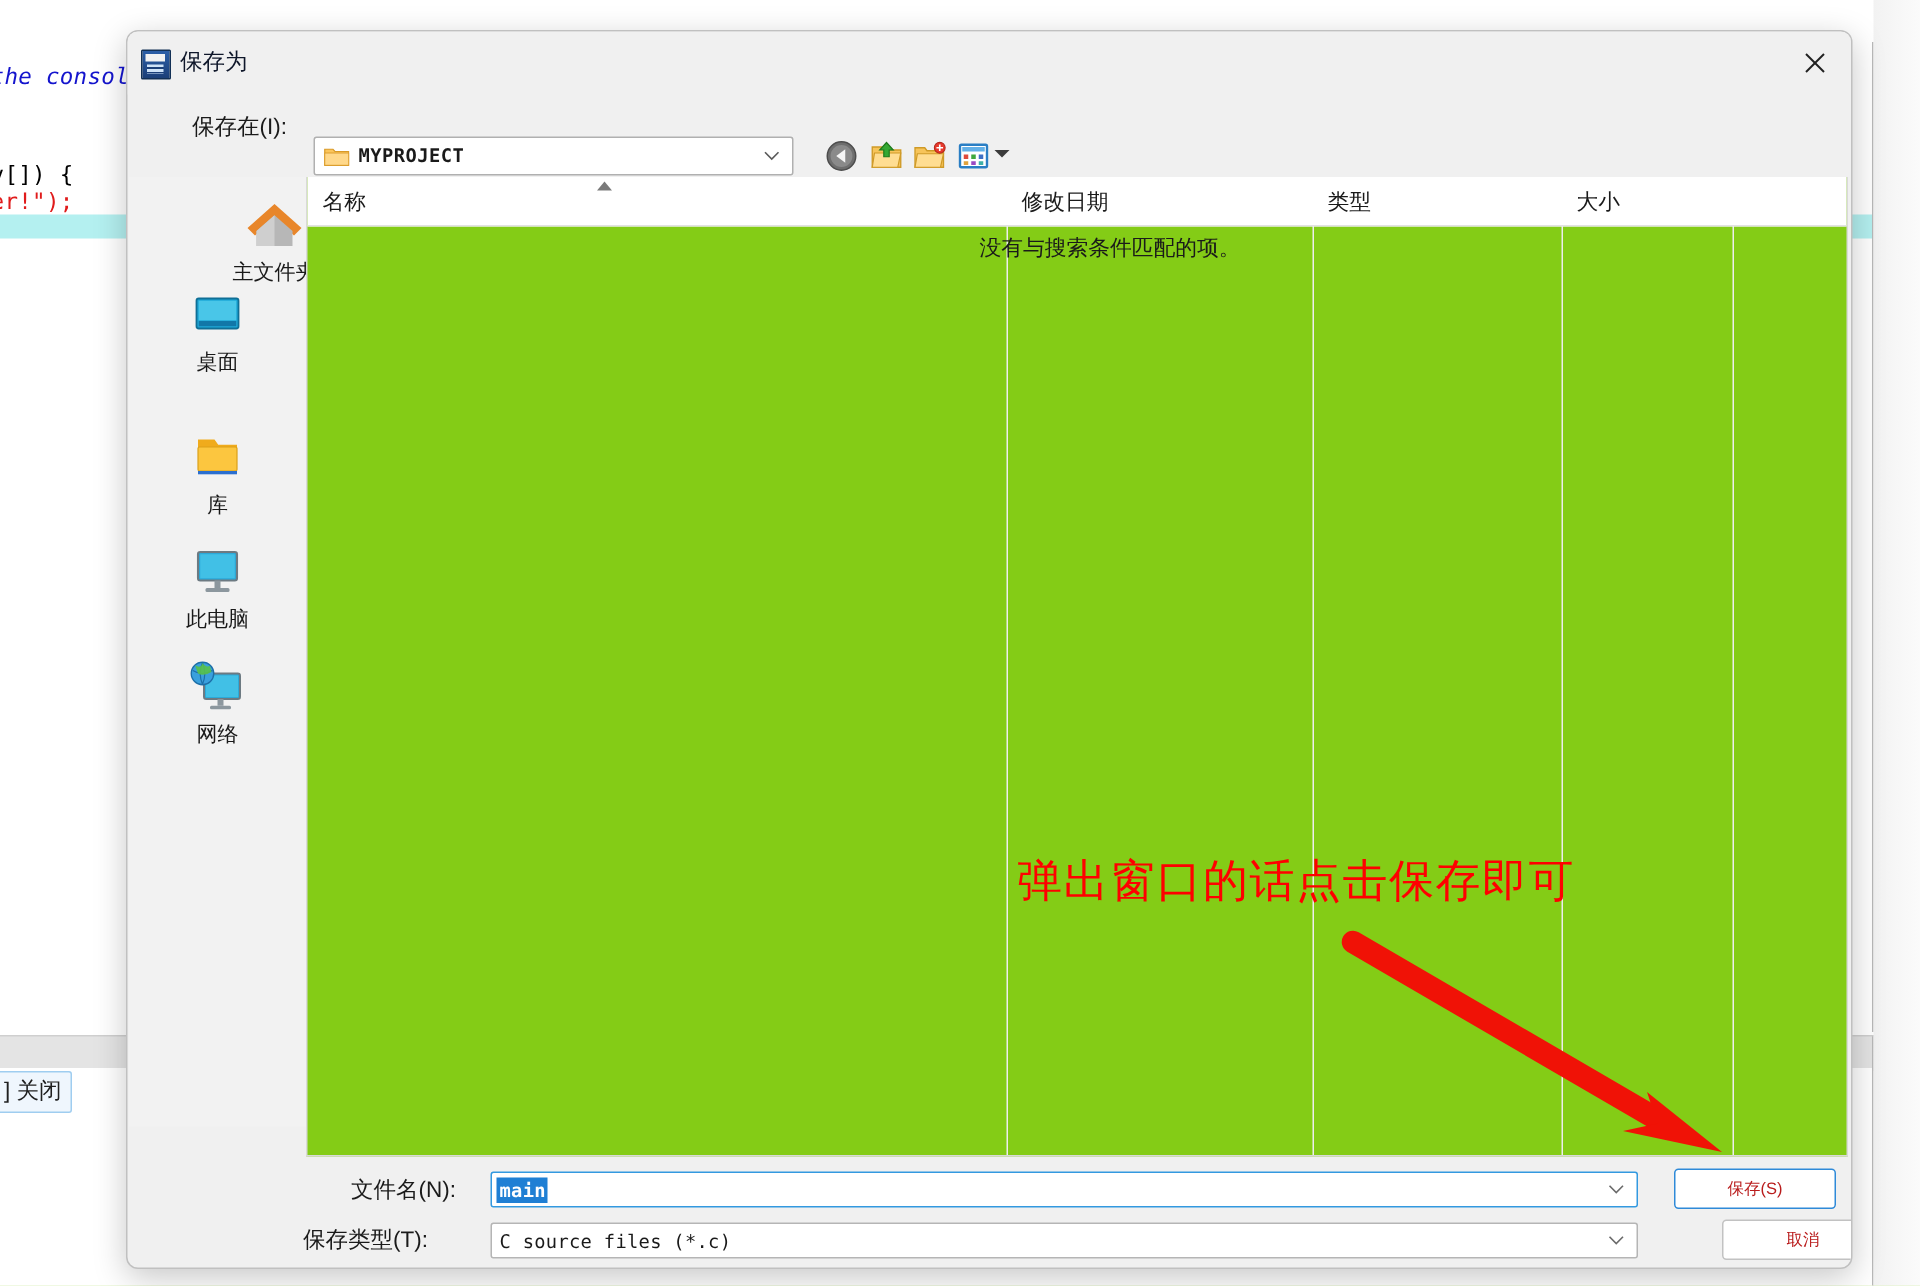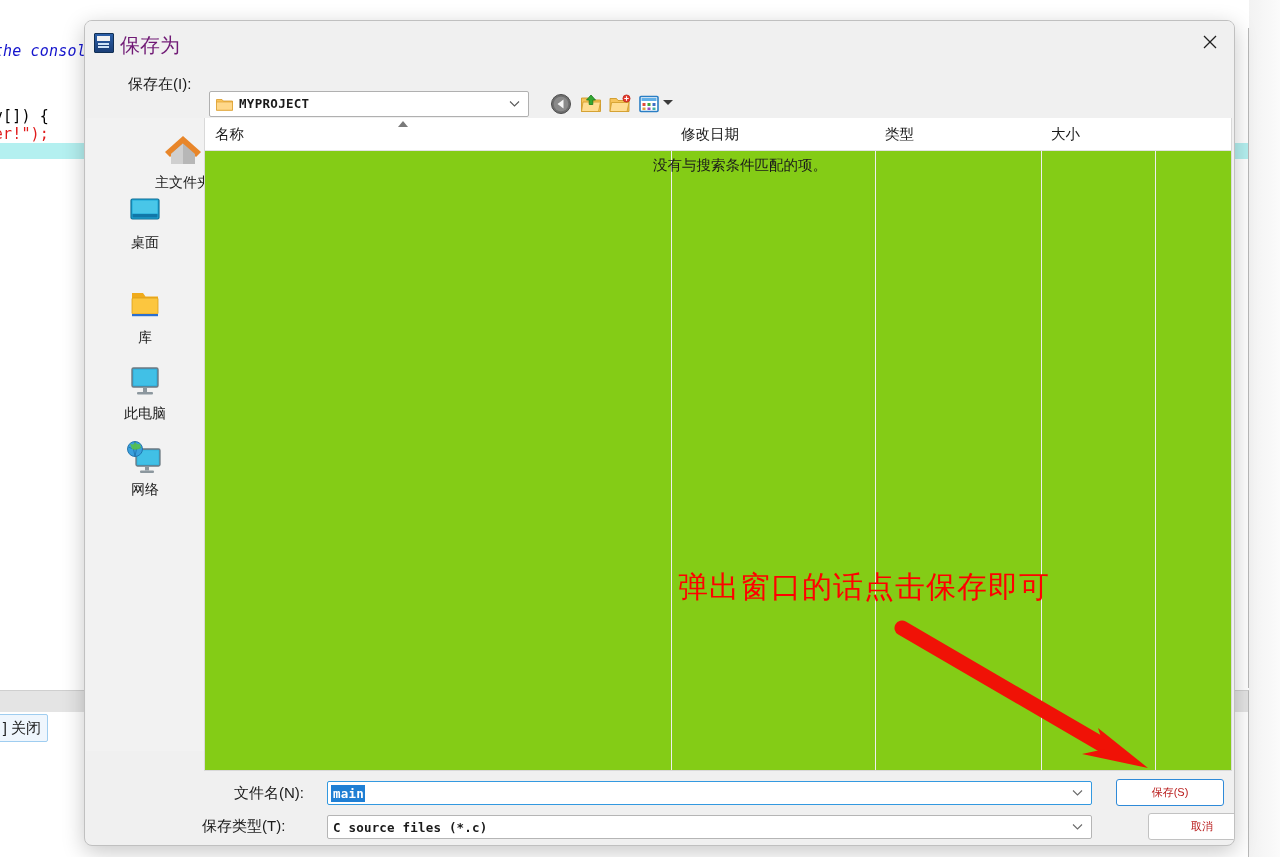--- a/index.html
+++ b/index.html
@@ -118,22 +118,22 @@
   #app-icon::after {
     content: "";
     position: absolute;
     left: 3px; top: 9px;
     width: 11px; height: 6px;
     background: repeating-linear-gradient(to bottom, #cfe3f7 0 2px, #1b3f78 2px 3px);
   }
   #dialog-title {
     position: absolute;
     left: 35px; top: 11px;
-    font-size: 20px;
-    color: #701a75;
+    font-size: 15px;
+    color: #0f172a;
   }
   #close-btn {
     position: absolute;
     right: 0; top: 0;
     width: 48px; height: 42px;
     display: flex;
     align-items: center;
     justify-content: center;
     cursor: pointer;
   }
@@ -288,21 +288,20 @@
   }
   #filename-combo {
     left: 242px; top: 760px;
     width: 765px;
     border: 1px solid #3399e0;
   }
   #filetype-combo {
     left: 242px; top: 794px;
     width: 765px;
     border: 1px solid #b5b5b5;
-    font-weight: bold;
   }
   #filename-value {
     position: absolute;
     left: 3px; top: 3px;
     background: #1f7fd4;
     color: #ffffff;
     font-family: "DejaVu Sans Mono", "Liberation Mono", monospace;
     font-size: 12.5px;
     font-weight: bold;
     padding: 1px 1px 1px 2px;
@@ -483,21 +482,21 @@
         <svg width="46" height="40" viewBox="0 0 46 40">
           <rect x="10" y="7" width="26" height="19" rx="1.5" fill="#2ba9d8" stroke="#6d7a82" stroke-width="1.4"></rect>
           <rect x="11.5" y="8.5" width="23" height="16" fill="#41c0e6"></rect>
           <rect x="21" y="26" width="4" height="5" fill="#8c979e"></rect>
           <rect x="15" y="31" width="16" height="2.6" rx="1" fill="#8c979e"></rect>
         </svg>
       </span>
       <span class="plabel">此电脑</span>
     </div>
 
-    <div class="place" style="top:320px;font-family:Liberation Mono, monospace;">
+    <div class="place" style="top:320px;">
       <span class="glyph">
         <svg width="46" height="40" viewBox="0 0 46 40">
           <rect x="14" y="11" width="24" height="17" rx="1.5" fill="#2ba9d8" stroke="#6d7a82" stroke-width="1.3"></rect>
           <rect x="15.3" y="12.3" width="21.4" height="14.4" fill="#41c0e6"></rect>
           <rect x="23" y="28" width="4" height="4.5" fill="#8c979e"></rect>
           <rect x="18" y="32.5" width="14" height="2.4" rx="1" fill="#8c979e"></rect>
           <circle cx="13" cy="11" r="7.5" fill="#3aa0dd" stroke="#1d6fa8" stroke-width="0.9"></circle>
           <path d="M6.5 9 Q13 13 19.5 9 M13 3.6 Q10 11 13 18.4 M13 3.6 Q16 11 13 18.4" fill="none" stroke="#1d6fa8" stroke-width="0.8"></path>
           <path d="M8 5.5 Q12 8 13 4 Q15 7 18 6 L19 10 Q14 13 10 11 Z" fill="#59c24a" opacity="0.9"></path>
         </svg>

